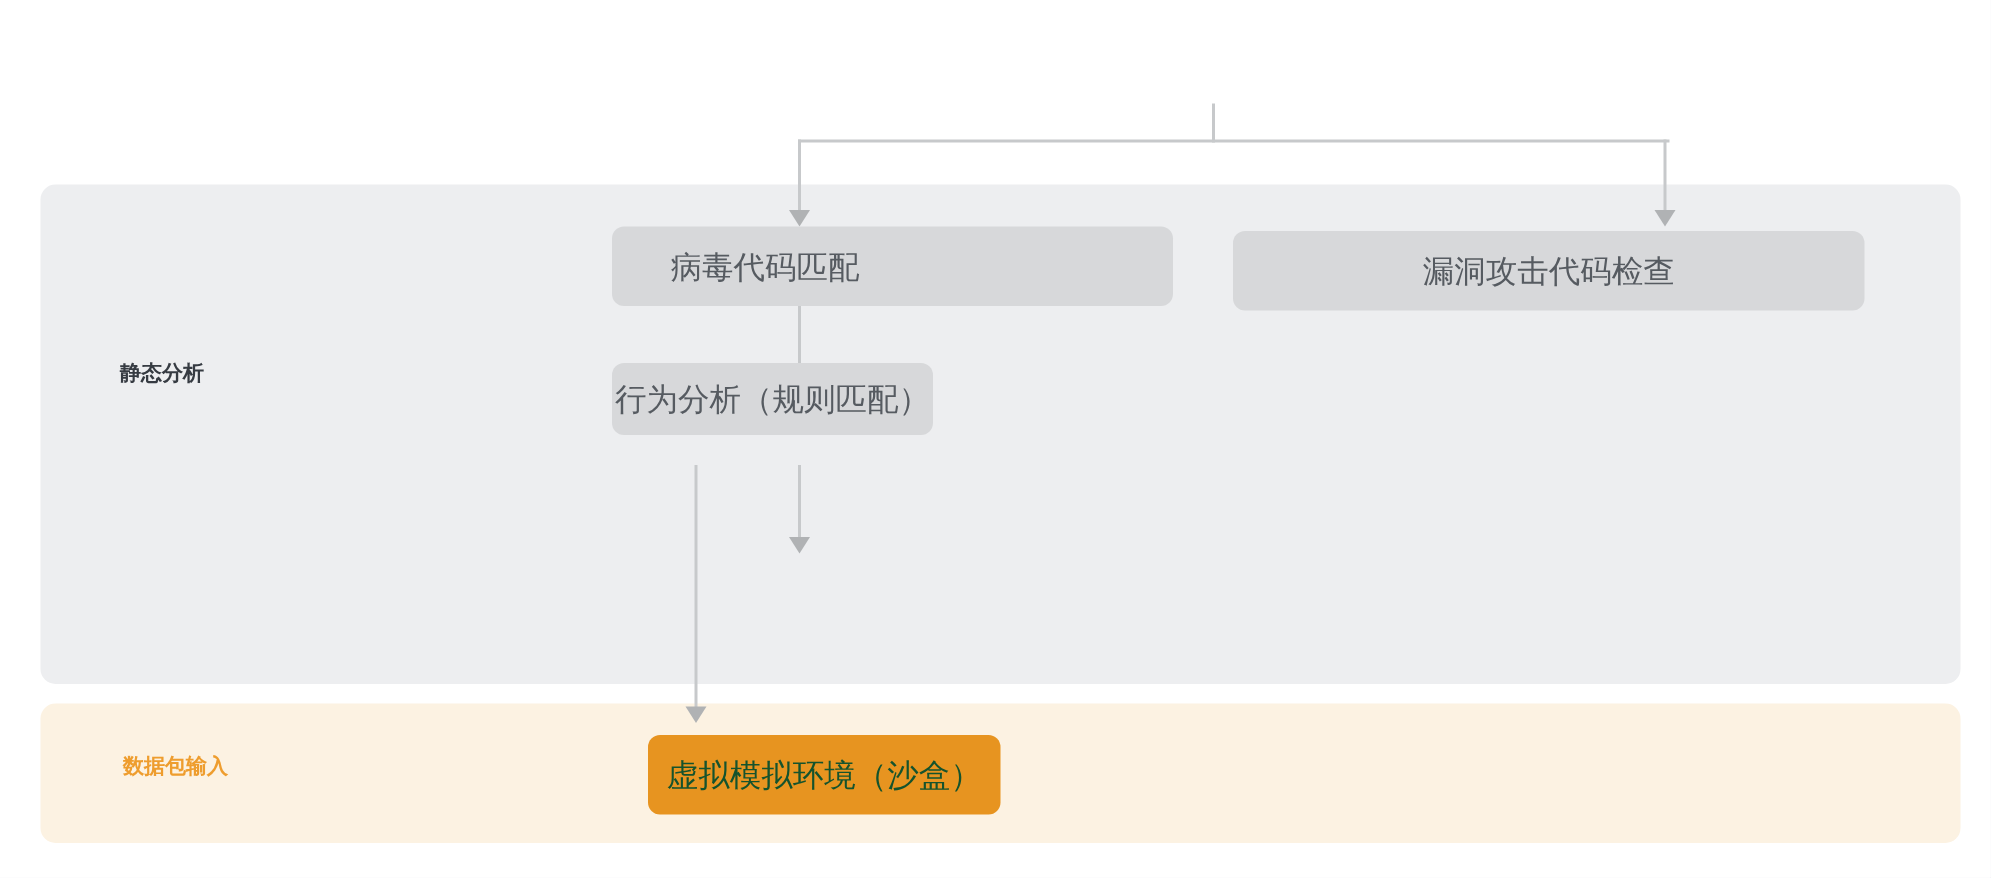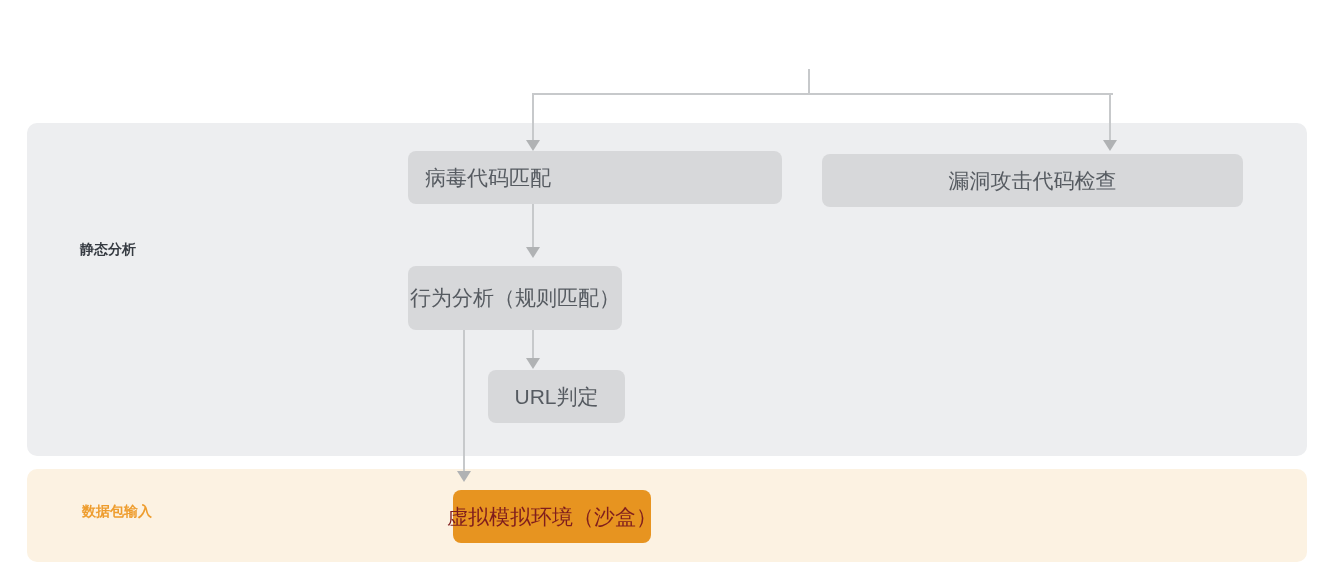--- a/index.html
+++ b/index.html
@@ -37,27 +37,27 @@
     border-radius: 8px;
     font-size: 21px;
     white-space: nowrap;
     box-sizing: border-box;
   }
   .node-input {
     left: 703px; top: 18px; width: 219px; height: 52px;
     background: #e4e5e6; color: #2b2f33; font-weight: bold; font-size: 23px;
   }
   .node-gray { background: #d7d8da; color: #565b61; }
-  .node-virus   { left: 408px; top: 151px; width: 374px; height: 53px; justify-content: flex-start; padding-left: 17px; }
+  .node-virus   { left: 408px; top: 151px; width: 374px; height: 53px; justify-content: flex-start; padding-left: 39px; }
   .node-exploit { left: 822px; top: 154px; width: 421px; height: 53px; }
-  .node-behavior{ left: 408px; top: 266px; width: 214px; height: 64px; }
+  .node-behavior{ left: 408px; top: 242px; width: 214px; height: 48px; }
   .node-url     { left: 488px; top: 370px; width: 137px; height: 53px; }
   .node-sandbox {
-    left: 432px; top: 490px; width: 198px; height: 53px;
-    background: #e79420; color: #7f1d1d; margin-left: 21px;
+    left: 432px; top: 490px; width: 235px; height: 53px;
+    background: #e79420; color: #14532d;
   }
   .line { position: absolute; background: #c7c9cb; }
   .arrowhead {
     position: absolute;
     width: 0; height: 0;
     border-left: 7px solid transparent;
     border-right: 7px solid transparent;
     border-top: 11px solid #b0b2b4;
   }
 </style>
@@ -86,16 +86,15 @@
 
   <div class="line" style="left:463px; top:310px; width:2px; height:162px;"></div>
   <div class="arrowhead" style="left:457px; top:471px;"></div>
 
   <div class="section-label label-static">静态分析</div>
   <div class="section-label label-dynamic">数据包输入</div>
 
   <div class="node node-gray node-virus">病毒代码匹配</div>
   <div class="node node-gray node-exploit">漏洞攻击代码检查</div>
   <div class="node node-gray node-behavior">行为分析（规则匹配）</div>
-  <div class="node node-gray node-url">URL判定</div>
   <div class="node node-sandbox">虚拟模拟环境（沙盒）</div>
 
 </div>
 
 </body></html>

